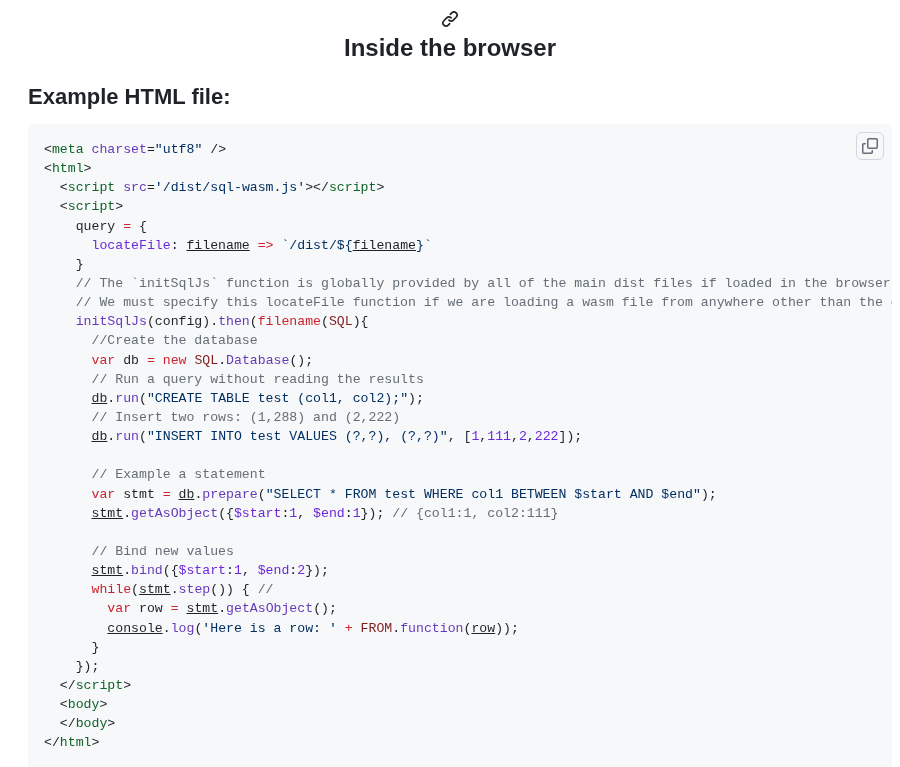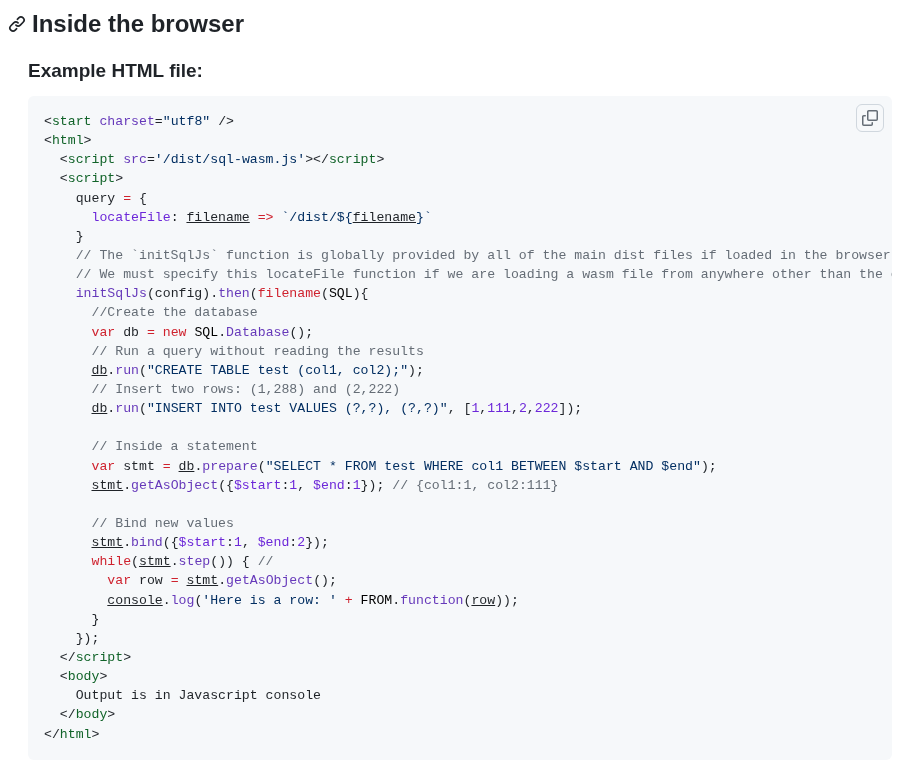--- a/index.html
+++ b/index.html
@@ -12,28 +12,29 @@
     font-size: 16px;
   }
   h2.main-heading {
     font-size: 24px;
     font-weight: 600;
     margin: 0 0 18px 0;
     padding-bottom: 4px;
     display: flex;
     align-items: center;
     gap: 6px;
+    flex-direction: column;
   }
   .link-icon {
     display: inline-flex;
     align-items: center;
     color: #1f2328;
   }
   h3.sub-heading {
-    font-size: 19px;
+    font-size: 22px;
     font-weight: 600;
     margin: 0 0 14px 20px;
   }
   .code-block {
     position: relative;
     margin: 0 0 0 20px;
     background: #f6f8fa;
     border-radius: 6px;
     padding: 16px;
     overflow: auto;
@@ -61,21 +62,21 @@
     white-space: pre;
   }
   .pl-ent { color: #116329; }   
   .pl-e   { color: #6639ba; }   
   .pl-s   { color: #032f62; }   
   .pl-k   { color: #cf222e; }   
   .pl-c1  { color: #6d28d9; }   
   .pl-en  { color: #6639ba; }   
   .pl-smi { color: #1f2328; text-decoration: underline; }   
   .pl-c   { color: #656d76; }   
-  .pl-v   { color: #000000; margin-top: 18px; }   
+  .pl-v   { color: #7f1d1d; margin-top: 18px; }   
   .pl-pds { color: #032f62; }   
 </style>
 </head>
 <body>
 
 <h2 class="main-heading">
   <span class="link-icon">
     <svg width="18" height="18" viewBox="0 0 16 16" fill="currentColor">
         <path d="M7.775 3.275a.75.75 0 0 0 1.06 1.06l1.25-1.25a2 2 0 1 1 2.83 2.83l-2.5 2.5a2 2 0 0 1-2.83 0 .75.75 0 0 0-1.06 1.06 3.5 3.5 0 0 0 4.95 0l2.5-2.5a3.5 3.5 0 0 0-4.95-4.95l-1.25 1.25Zm-4.69 9.64a2 2 0 0 1 0-2.83l2.5-2.5a2 2 0 0 1 2.83 0 .75.75 0 0 0 1.06-1.06 3.5 3.5 0 0 0-4.95 0l-2.5 2.5a3.5 3.5 0 0 0 4.95 4.95l1.25-1.25a.75.75 0 0 0-1.06-1.06l-1.25 1.25a2 2 0 0 1-2.83 0Z"></path>
       </svg>
@@ -87,46 +88,45 @@
   <span>Example HTML file:</span>
 </h3>
 
 <div class="code-block">
   <div class="copy-btn">
     <svg width="16" height="16" viewBox="0 0 16 16" fill="currentColor">
         <path d="M0 6.75C0 5.784.784 5 1.75 5h1.5a.75.75 0 0 1 0 1.5h-1.5a.25.25 0 0 0-.25.25v7.5c0 .138.112.25.25.25h7.5a.25.25 0 0 0 .25-.25v-1.5a.75.75 0 0 1 1.5 0v1.5A1.75 1.75 0 0 1 9.25 16h-7.5A1.75 1.75 0 0 1 0 14.25Z"></path>
         <path d="M5 1.75C5 .784 5.784 0 6.75 0h7.5C15.216 0 16 .784 16 1.75v7.5A1.75 1.75 0 0 1 14.25 11h-7.5A1.75 1.75 0 0 1 5 9.25Zm1.75-.25a.25.25 0 0 0-.25.25v7.5c0 .138.112.25.25.25h7.5a.25.25 0 0 0 .25-.25v-7.5a.25.25 0 0 0-.25-.25Z"></path>
       </svg>
   </div>
-<pre>&lt;<span class="pl-ent">start</span> <span class="pl-e">charset</span>=<span class="pl-s">"utf8"</span> /&gt;
+<pre>&lt;<span class="pl-ent">meta</span> <span class="pl-e">charset</span>=<span class="pl-s">"utf8"</span> /&gt;
 &lt;<span class="pl-ent">html</span>&gt;
   &lt;<span class="pl-ent">script</span> <span class="pl-e">src</span>=<span class="pl-s">'/dist/sql-wasm.js'</span>&gt;&lt;/<span class="pl-ent">script</span>&gt;
   &lt;<span class="pl-ent">script</span>&gt;
 <span>    query </span><span class="pl-k">=</span><span> {</span>
       <span class="pl-c1">locateFile</span><span>: </span><span class="pl-smi">filename</span><span class="pl-k"> =&gt; </span><span class="pl-s"><span>`/dist/</span><span class="pl-pds">${</span><span class="pl-smi">filename</span><span class="pl-pds">}</span><span>`</span></span>
 <span>    }</span>
 <span class="pl-c">    // The `initSqlJs` function is globally provided by all of the main dist files if loaded in the browser.</span>
 <span class="pl-c">    // We must specify this locateFile function if we are loading a wasm file from anywhere other than the cur</span>
     <span class="pl-en">initSqlJs</span><span>(config).</span><span class="pl-en">then</span><span>(</span><span class="pl-k">filename</span>(<span class="pl-v">SQL</span><span>){</span>
 <span class="pl-c">      //Create the database</span>
       <span class="pl-k">var</span><span> db </span><span class="pl-k">=</span> <span class="pl-k">new</span> <span class="pl-v">SQL</span><span>.</span><span class="pl-en">Database</span><span>();</span>
 <span class="pl-c">      // Run a query without reading the results</span>
       <span class="pl-smi">db</span>.<span class="pl-en">run</span>(<span class="pl-s">"CREATE TABLE test (col1, col2);"</span><span>);</span>
 <span class="pl-c">      // Insert two rows: (1,288) and (2,222)</span>
       <span class="pl-smi">db</span>.<span class="pl-en">run</span>(<span class="pl-s">"INSERT INTO test VALUES (?,?), (?,?)"</span><span>, </span><span>[</span><span class="pl-c1">1</span><span>,</span><span class="pl-c1">111</span><span>,</span><span class="pl-c1">2</span><span>,</span><span class="pl-c1">222</span><span>]);</span>
 
-<span class="pl-c">      // Inside a statement</span>
+<span class="pl-c">      // Example a statement</span>
       <span class="pl-k">var</span><span> stmt </span><span class="pl-k">=</span> <span class="pl-smi">db</span>.<span class="pl-en">prepare</span>(<span class="pl-s">"SELECT * FROM test WHERE col1 BETWEEN $start AND $end"</span><span>);</span>
       <span class="pl-smi">stmt</span>.<span class="pl-en">getAsObject</span><span>({</span><span class="pl-c1">$start</span><span>:</span><span class="pl-c1">1</span><span>, </span><span class="pl-c1">$end</span><span>:</span><span class="pl-c1">1</span><span>});</span><span class="pl-c"> // {col1:1, col2:111}</span>
 
 <span class="pl-c">      // Bind new values</span>
       <span class="pl-smi">stmt</span>.<span class="pl-en">bind</span><span>({</span><span class="pl-c1">$start</span><span>:</span><span class="pl-c1">1</span><span>, </span><span class="pl-c1">$end</span><span>:</span><span class="pl-c1">2</span><span>});</span>
       <span class="pl-k">while</span>(<span class="pl-smi">stmt</span>.<span class="pl-en">step</span><span>()) { </span><span class="pl-c">//</span>
         <span class="pl-k">var</span><span> row </span><span class="pl-k">=</span> <span class="pl-smi">stmt</span>.<span class="pl-en">getAsObject</span><span>();</span>
         <span class="pl-smi">console</span>.<span class="pl-en">log</span>(<span class="pl-s">'Here is a row: '</span><span class="pl-k"> + </span><span class="pl-v">FROM</span>.<span class="pl-en">function</span>(<span class="pl-smi">row</span><span>));</span>
 <span>      }</span>
 <span>    });</span>
   &lt;/<span class="pl-ent">script</span>&gt;
   &lt;<span class="pl-ent">body</span>&gt;
-<span>    Output is in Javascript console</span>
   &lt;/<span class="pl-ent">body</span>&gt;
 &lt;/<span class="pl-ent">html</span>&gt;</pre>
 </div>
 
 </body></html>

